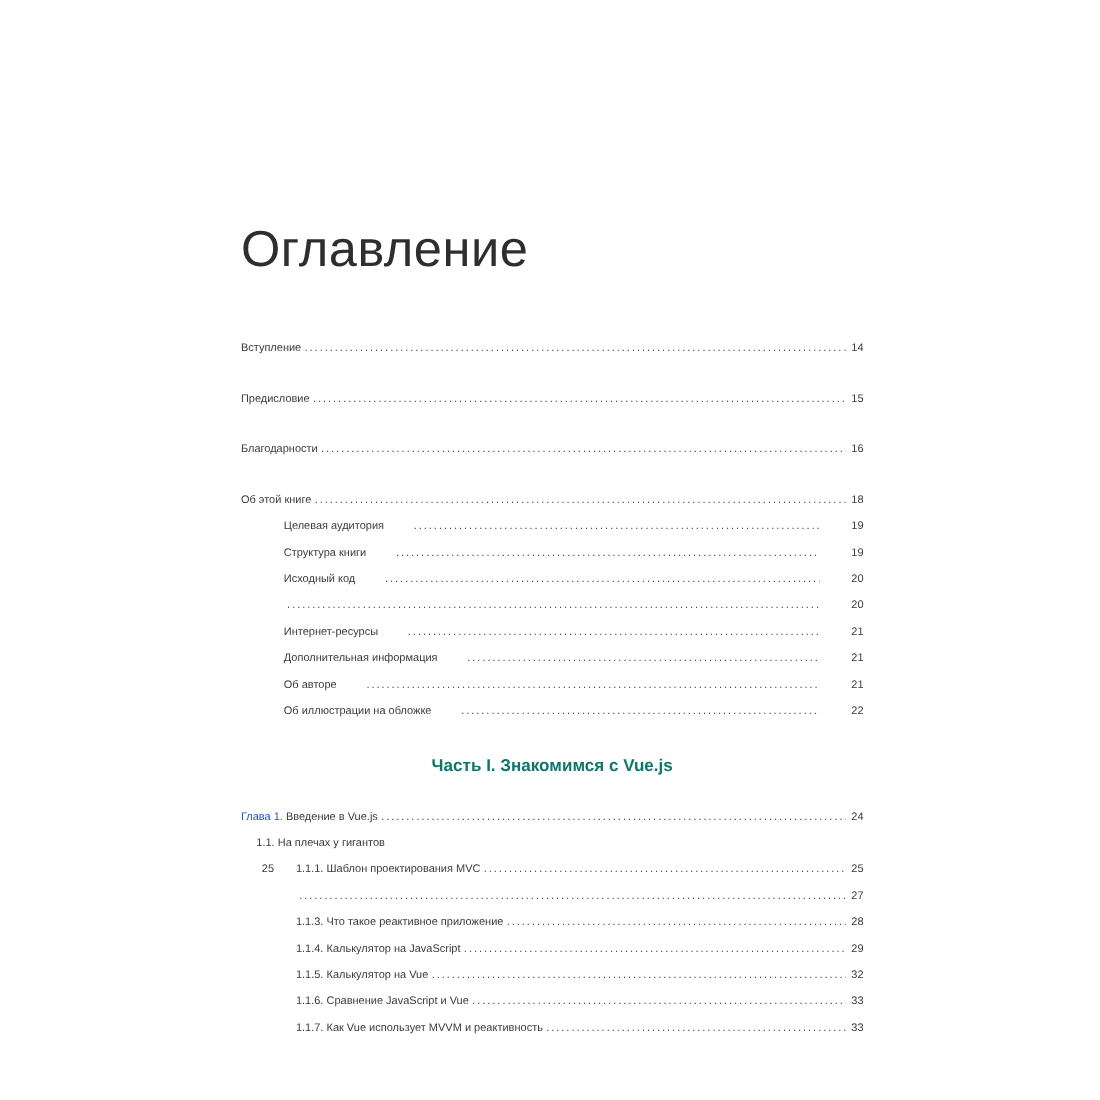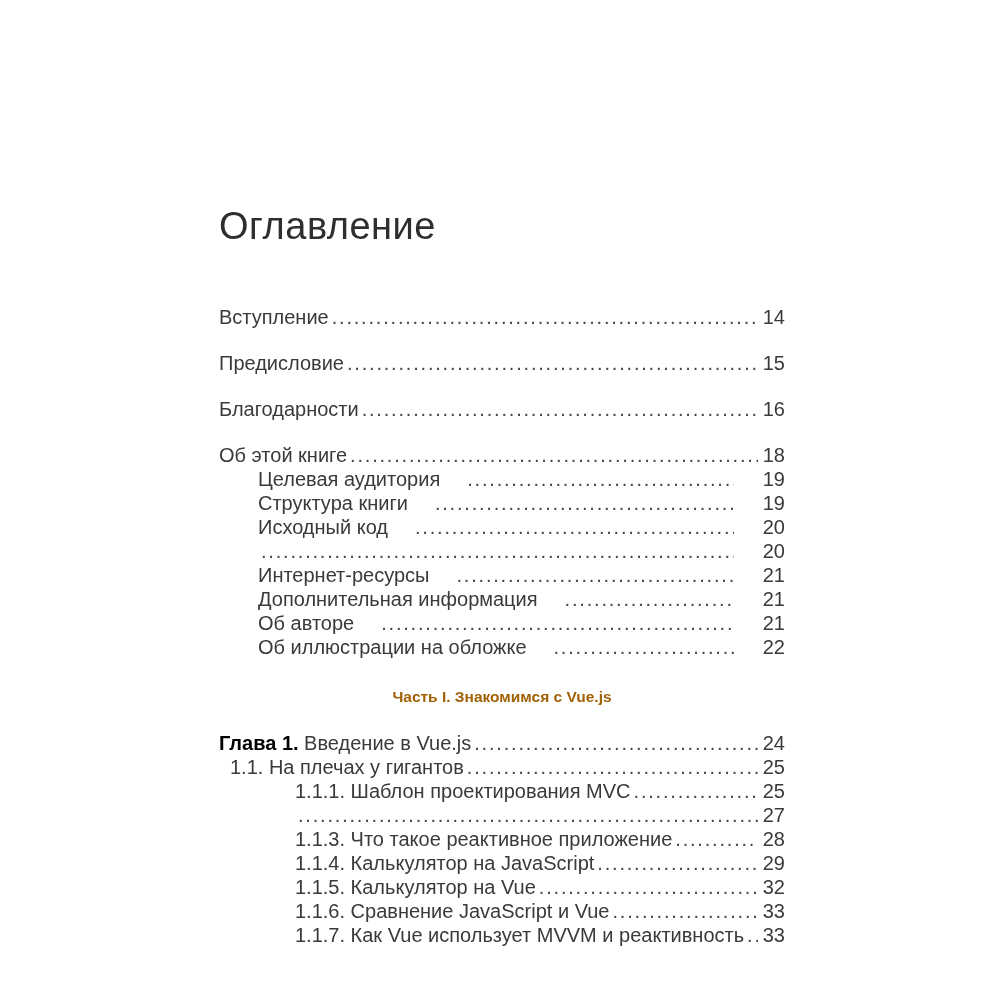--- a/index.html
+++ b/index.html
@@ -17,64 +17,64 @@
     color: #3a3a3a;
   }
   .content {
     position: absolute;
     left: 219px;
     top: 0;
     width: 566px;
   }
   h1.title {
     margin: 204px 0 0 0;
-    font-size: 38px;
+    font-size: 46px;
     line-height: 44px;
     font-weight: 400;
     color: #2e2e2e;
     letter-spacing: 0.5px;
   }
   .toc-list {
     margin-top: 57px;
   }
   .row {
     display: flex;
     align-items: baseline;
     height: 24px;
     line-height: 24px;
-    font-size: 20px;
+    font-size: 10px;
     white-space: nowrap;
   }
   .row.sp { margin-top: 22px; }
   .front .lvl1 { margin-left: 39px; gap: 24px; }
-  .part  .lvl1 { margin-left: 11px; }
-  .part  .lvl2 { margin-left: 76px; justify-content: space-between; }
+  .part  .lvl1 { margin-left: 11px; flex-direction: column; }
+  .part  .lvl2 { margin-left: 50px; justify-content: space-between; }
   .row .label { flex: 0 0 auto; }
-  .row .label strong { font-weight: 700; color: #000000; }
+  .row .label strong { font-weight: 400; color: #1d4ed8; }
   .row .leader {
     flex: 1 1 auto;
     min-width: 0;
     overflow: hidden;
     margin-left: 3px;
     letter-spacing: 1.8px;
     color: #454545;
   }
   .row .pagenum {
     flex: 0 0 auto;
     padding-left: 5px;
     text-align: right;
   }
   .part-heading {
     margin-top: 26px;
     height: 24px;
     line-height: 24px;
     text-align: center;
     font-size: 15.5px;
     font-weight: 700;
-    color: #a16207;
+    color: #0f766e;
   }
   .chapter-list {
     margin-top: 22px;
   }
 </style>
 </head>
 <body>
 
 <div class="page">
   <div class="content">

